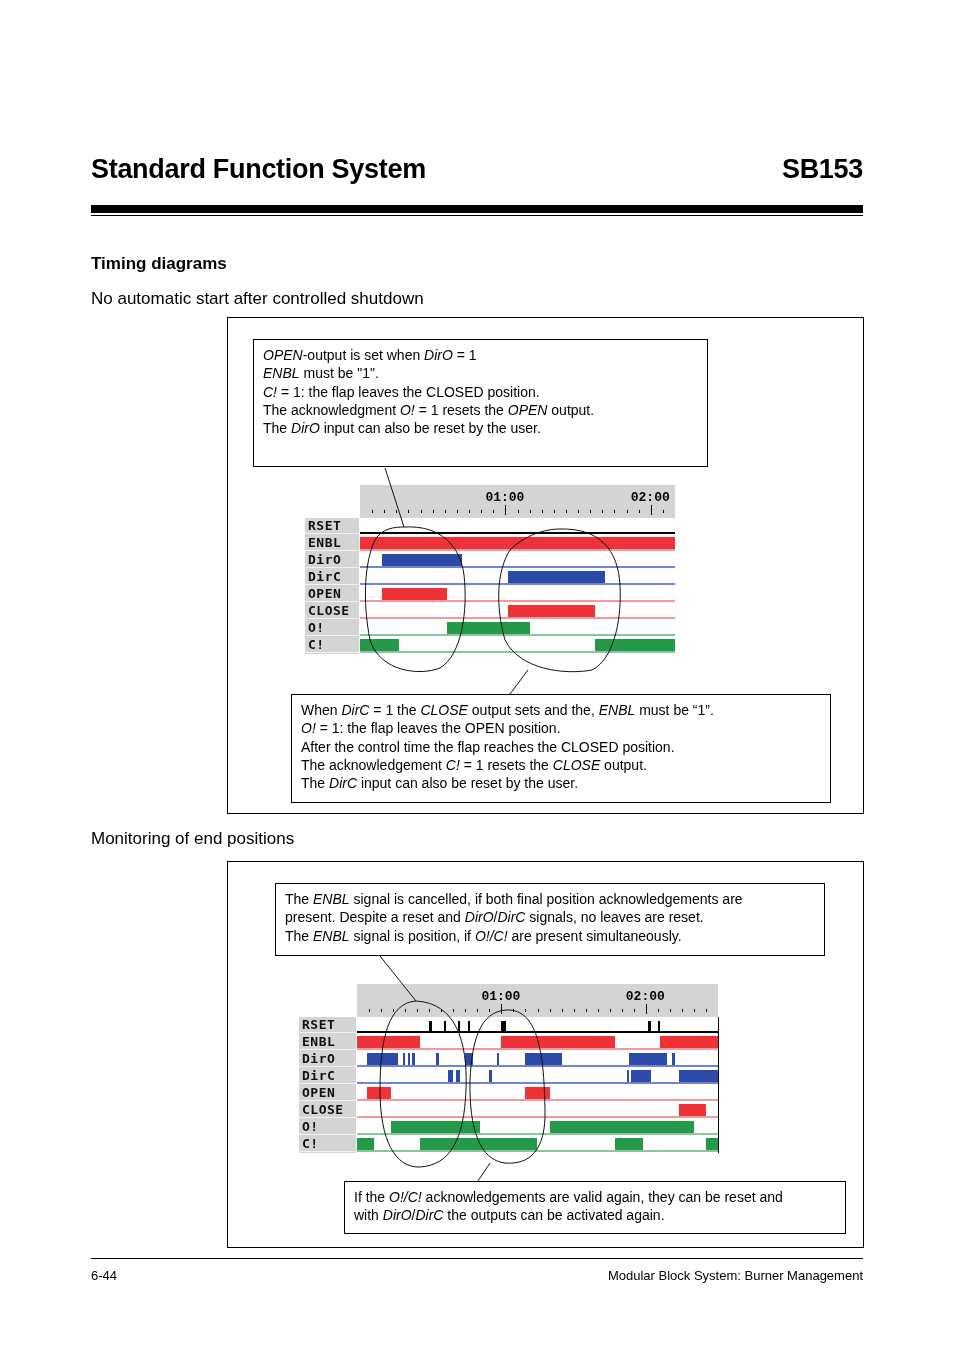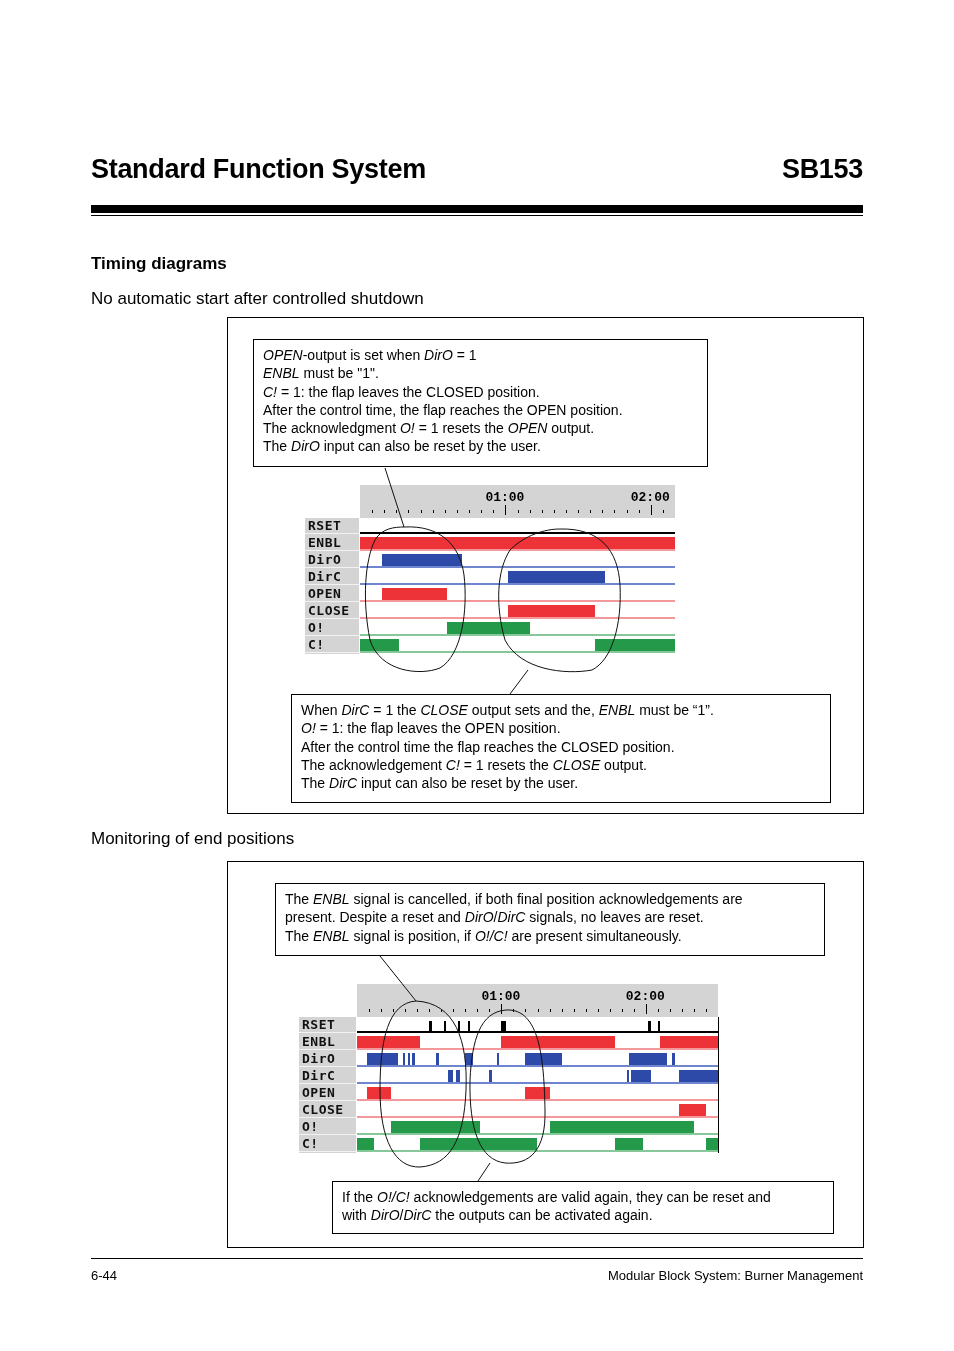--- a/index.html
+++ b/index.html
@@ -37,21 +37,20 @@
 
 <div class="abs h2">Timing diagrams</div>
 
 <div class="abs h3" style="top:289px;">No automatic start after controlled shutdown</div>
 <div class="abs frame" style="left:227px; top:317px; width:635px; height:495px;"></div>
 
 <div class="abs note" id="d1-note-top" style="left:253px; top:339px; width:455px; height:128px;">
     <div><i>OPEN</i><span>-output is set when </span><i>DirO</i><span> = 1</span></div>
     <div><i>ENBL</i><span> must be "1".</span></div>
     <div><i>C!</i><span> = 1: the flap leaves the CLOSED position.</span></div>
-    <div><span>After the control time, the flap reaches the OPEN position.</span></div>
     <div><span>The acknowledgment </span><i>O!</i><span> = 1 resets the </span><i>OPEN</i><span> output.</span></div>
     <div><span>The </span><i>DirO</i><span> input can also be reset by the user.</span></div>
   </div>
 
 <div class="td" id="td1" style="left:305px; top:485px;">
     <div class="hdr" style="left: 55px; top: 0px; width: 315px; height: 33px;">
       <div class="tick" style="left: 12.1154px; top: 25px; height: 3px;"></div>
       <div class="tick" style="left: 24.2308px; top: 25px; height: 3px;"></div>
       <div class="tick" style="left: 36.3462px; top: 25px; height: 3px;"></div>
       <div class="tick" style="left: 48.4615px; top: 25px; height: 3px;"></div>
@@ -210,21 +209,21 @@
       <div class="bar" style="left: 33.6933px; width: 89.0467px; top: 104px; background: rgb(37, 153, 74);"></div>
       <div class="bar" style="left: 192.533px; width: 144.4px; top: 104px; background: rgb(37, 153, 74);"></div>
       <div class="base" style="left: 0px; width: 361px; top: 133px; background: rgb(134, 200, 154);"></div>
       <div class="bar" style="left: 0px; width: 16.8467px; top: 121px; background: rgb(37, 153, 74);"></div>
       <div class="bar" style="left: 62.5733px; width: 117.927px; top: 121px; background: rgb(37, 153, 74);"></div>
       <div class="bar" style="left: 257.513px; width: 28.88px; top: 121px; background: rgb(37, 153, 74);"></div>
       <div class="bar" style="left: 348.967px; width: 12.0333px; top: 121px; background: rgb(37, 153, 74);"></div>
     </div>
   </div>
 
-<div class="abs note" id="d2-note-bottom" style="left:332px; top:1181px; width:502px; height:53px;">
+<div class="abs note" id="d2-note-bottom" style="left:344px; top:1181px; width:502px; height:53px;">
     <div><span>If the </span><i>O!/C!</i><span> acknowledgements are valid again, they can be reset and</span></div>
     <div><span>with </span><i>DirO</i><span>/</span><i>DirC</i><span> the outputs can be activated again.</span></div>
   </div>
 
 <svg class="ov" width="954" height="1351">
   <g fill="none" stroke="#111" stroke-width="1">
 
     <line x1="385" y1="468" x2="404" y2="527"></line>
     <path d="M404 527 C440 525 460 545 464 575 C468 610 462 655 440 668 C420 676 380 672 370 640 C362 600 365 560 375 540 C382 528 395 527 404 527 Z"></path>
     <path d="M560 529 C600 528 618 550 620 585 C622 625 612 660 592 670 C565 675 520 670 505 640 C495 605 497 570 510 550 C525 535 545 529 560 529 Z"></path>

